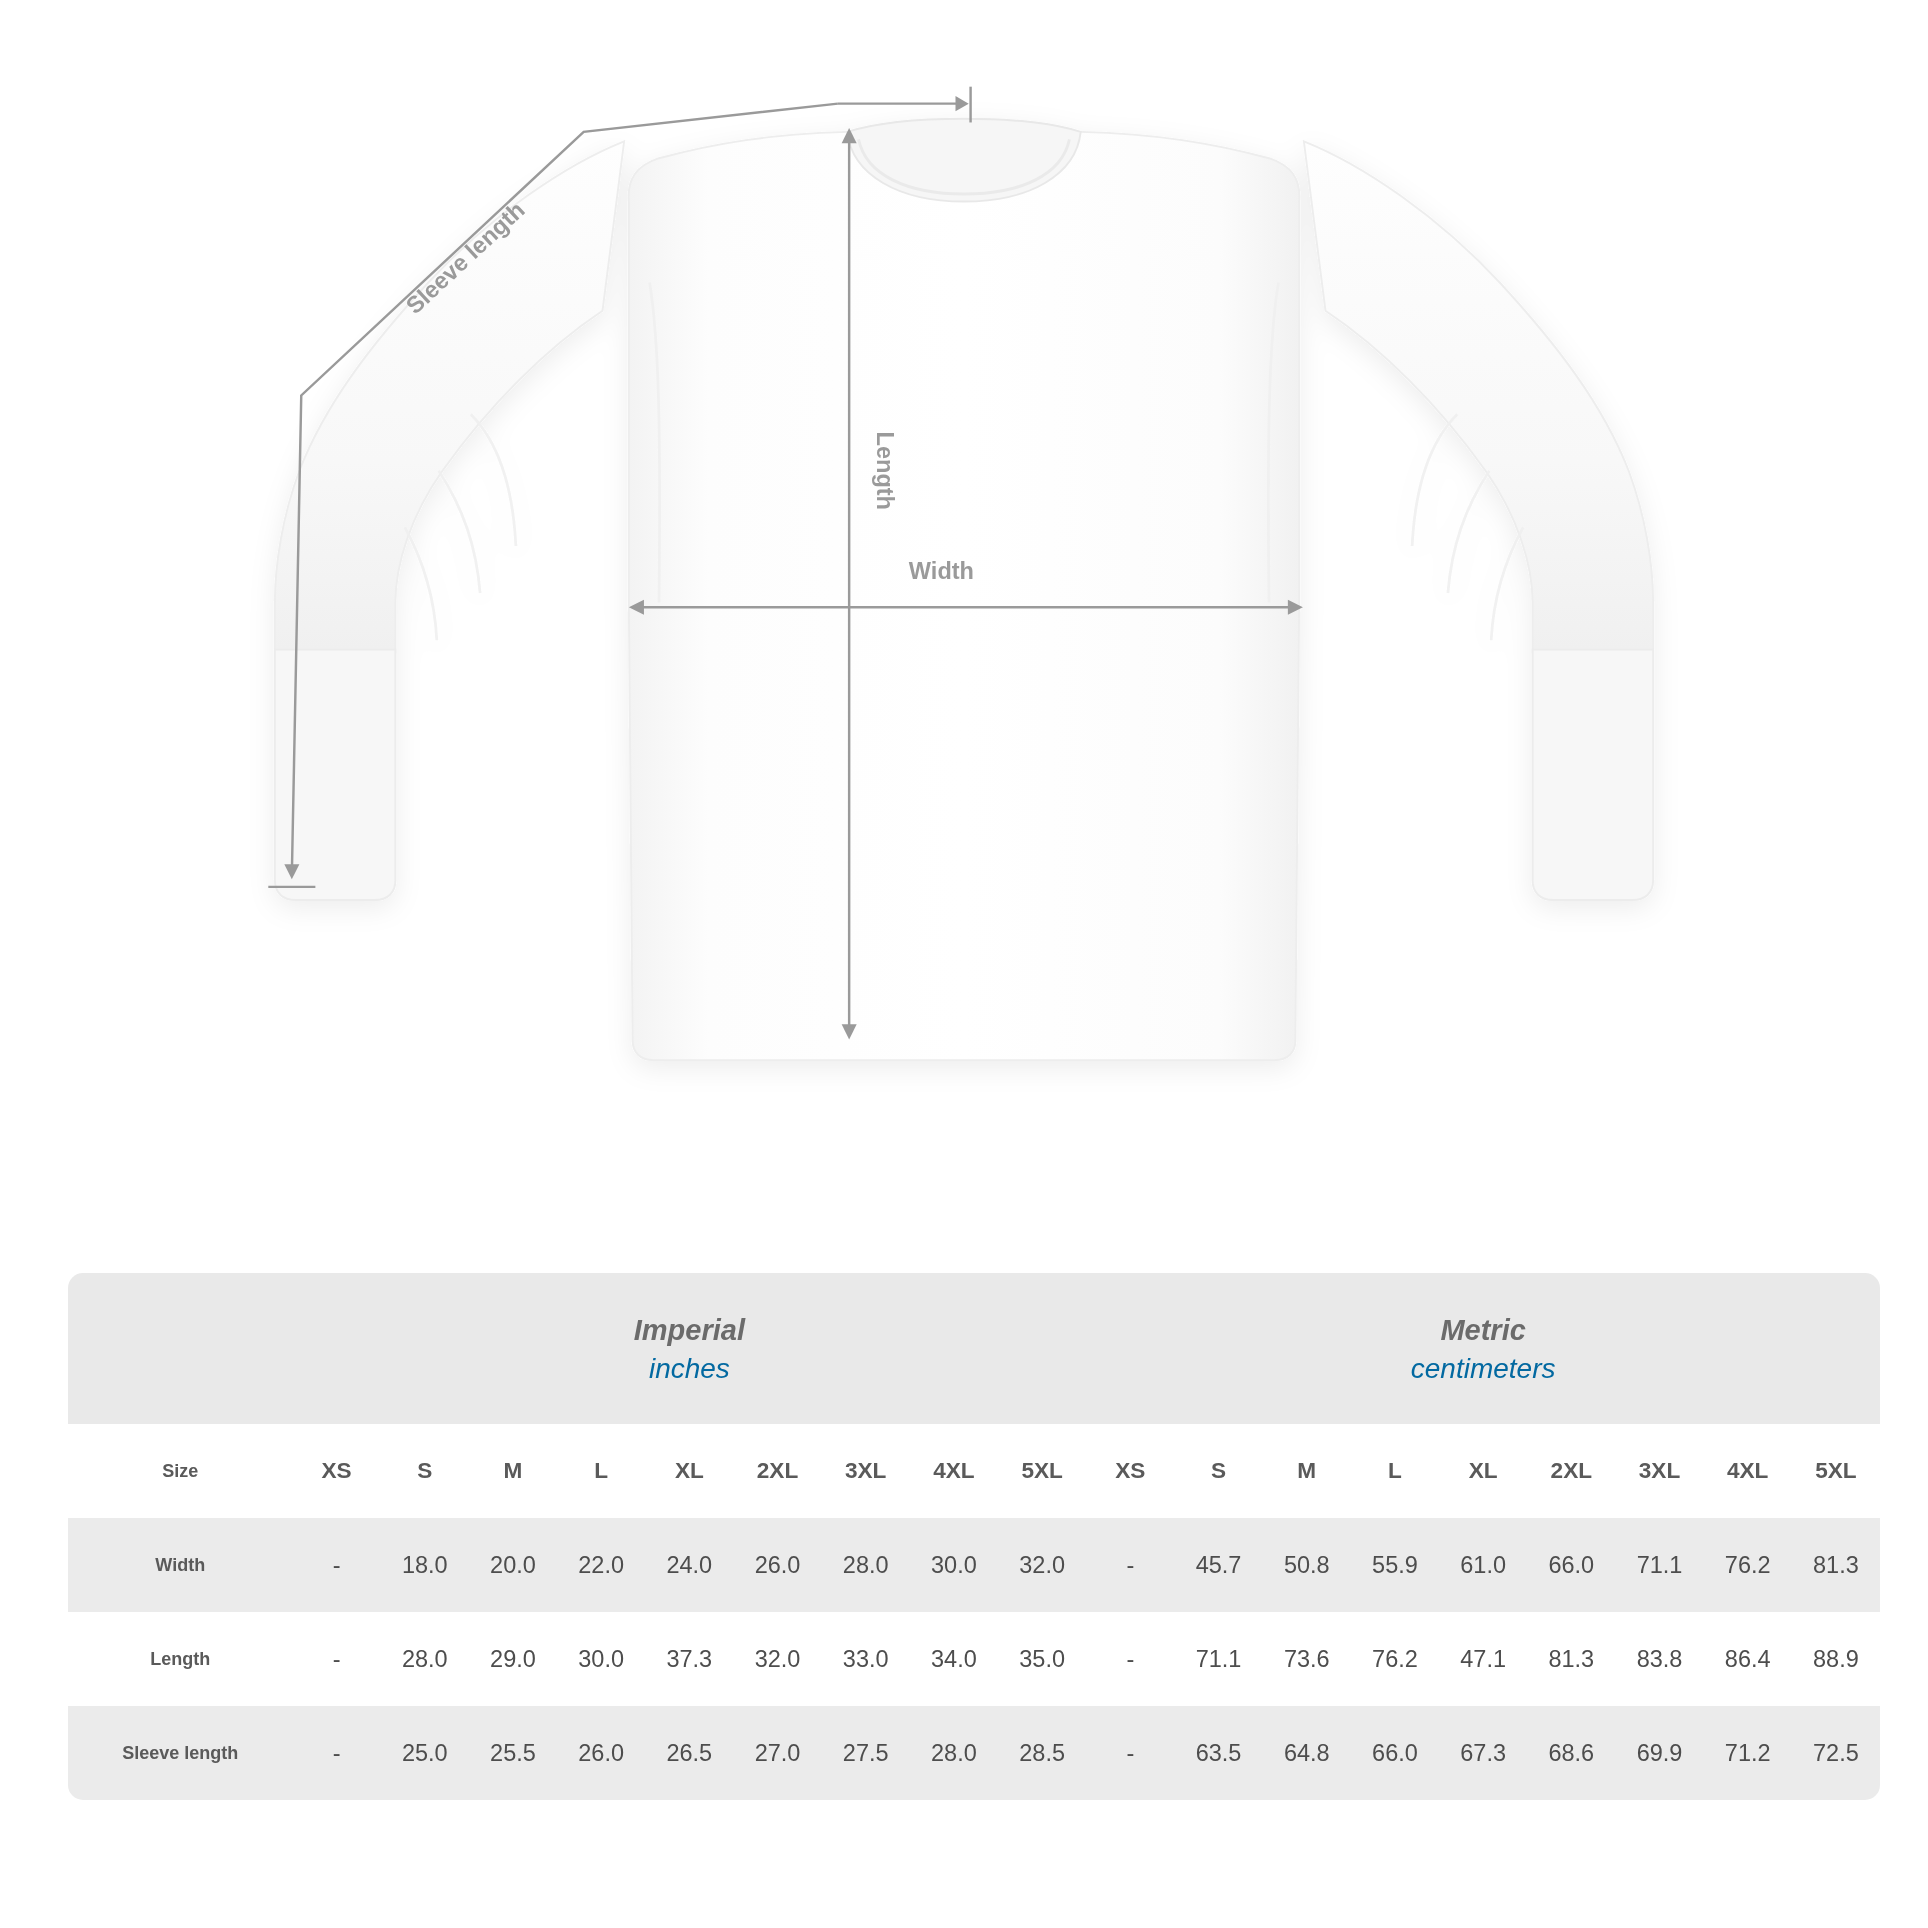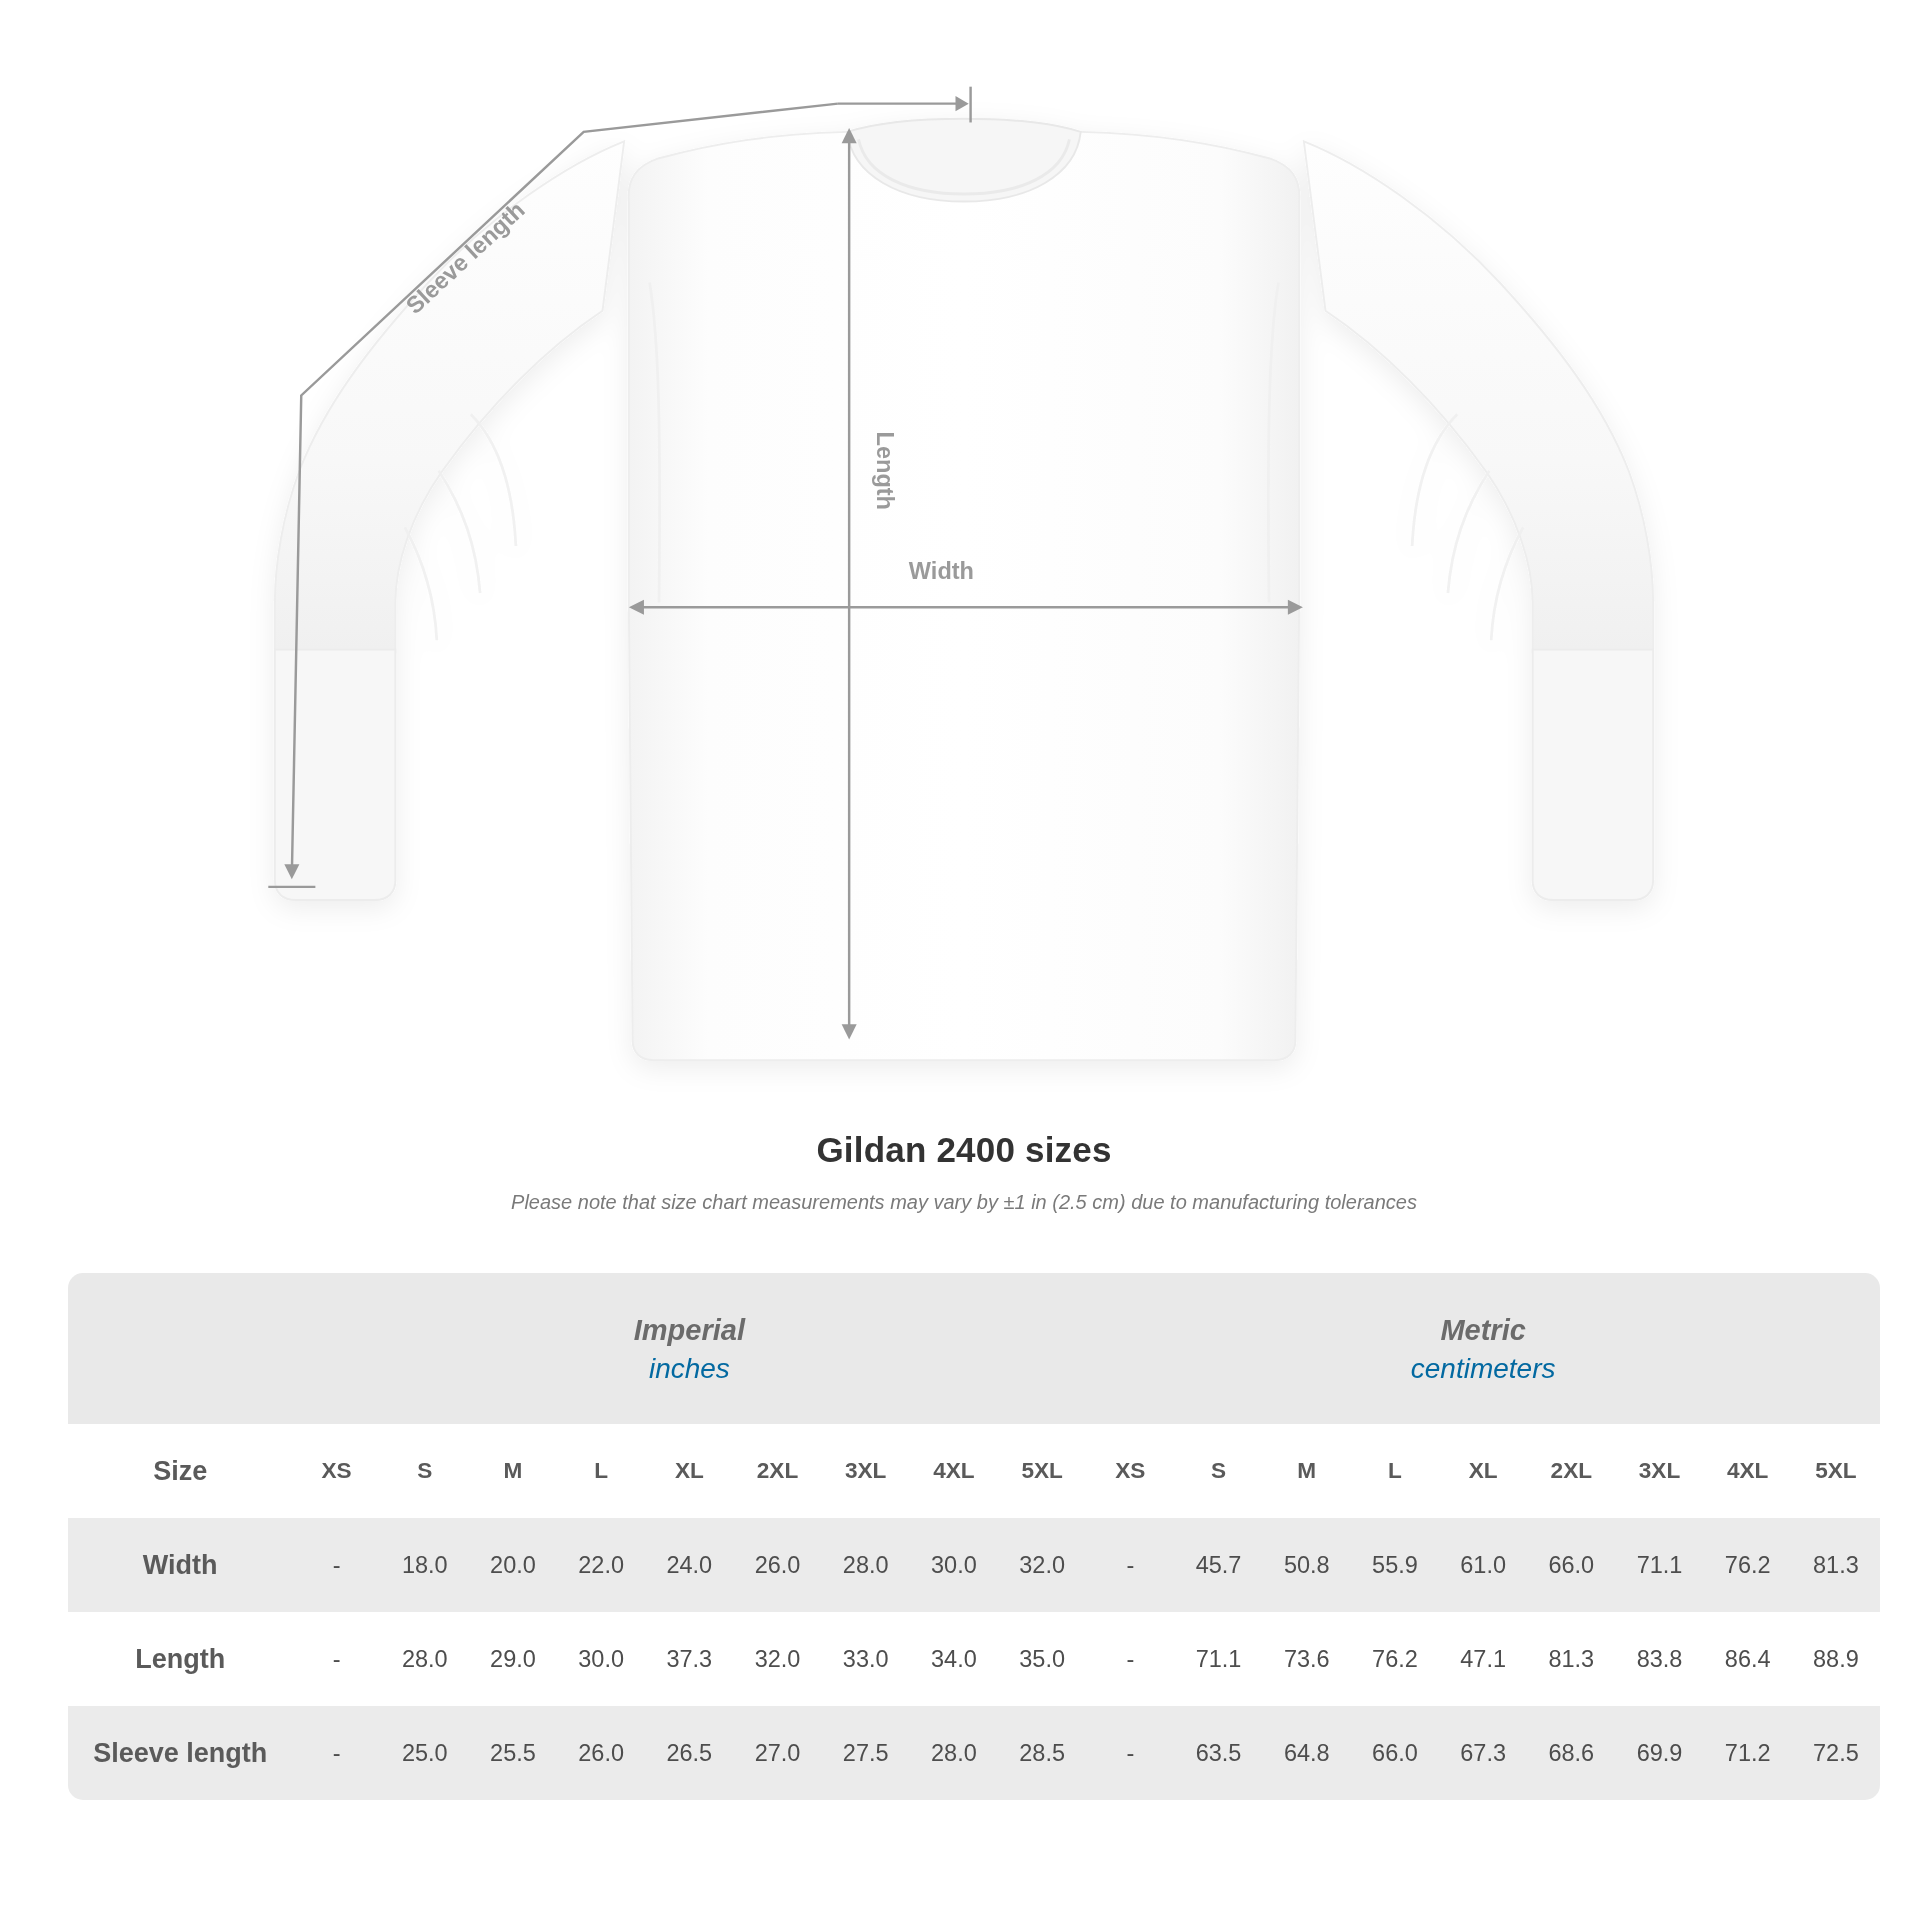--- a/index.html
+++ b/index.html
@@ -98,21 +98,21 @@
   tr.data-row td {
     height: 94px;
     font-size: 23.5px;
     color: #4d4d4d;
   }
   tr.data-row.shaded td { background: #ebebeb; }
   tr.data-row td.rowlabel,
   tr.size-row td.rowlabel {
     font-weight: bold;
     color: #5a5a5a;
-    font-size: 27px;
+    font-size: 18px;
   }
   tr.data-row:last-child td:first-child { border-bottom-left-radius: 15px; }
   tr.data-row:last-child td:last-child  { border-bottom-right-radius: 15px; }
 
   
   col.c-label { width: 224px; }
   col.c-cell  { width: 88px; }
 </style>
 </head>
 <body>
@@ -199,24 +199,20 @@
       </g>
 
       <g font-family="Liberation Sans, sans-serif" font-weight="bold" fill="#9a9a9a">
         <text x="500" y="280" font-size="25" transform="rotate(-43 500 280)" text-anchor="middle">Sleeve length</text>
         <text x="932" y="500" font-size="25" transform="rotate(90 932 500)" text-anchor="middle">Length</text>
         <text x="1000" y="615" font-size="25" text-anchor="middle">Width</text>
       </g>
     </svg>
   </div>
 
-  <div id="title-block">
-    <div id="chart-title">Gildan 2400 sizes</div>
-    <div id="chart-subtitle">Please note that size chart measurements may vary by ±1 in (2.5 cm) due to manufacturing tolerances</div>
-  </div>
 
   <div id="table-wrap">
     <table class="size-table">
       <colgroup>
         <col class="c-label">
         <col class="c-cell">
           <col class="c-cell">
           <col class="c-cell">
           <col class="c-cell">
           <col class="c-cell">

